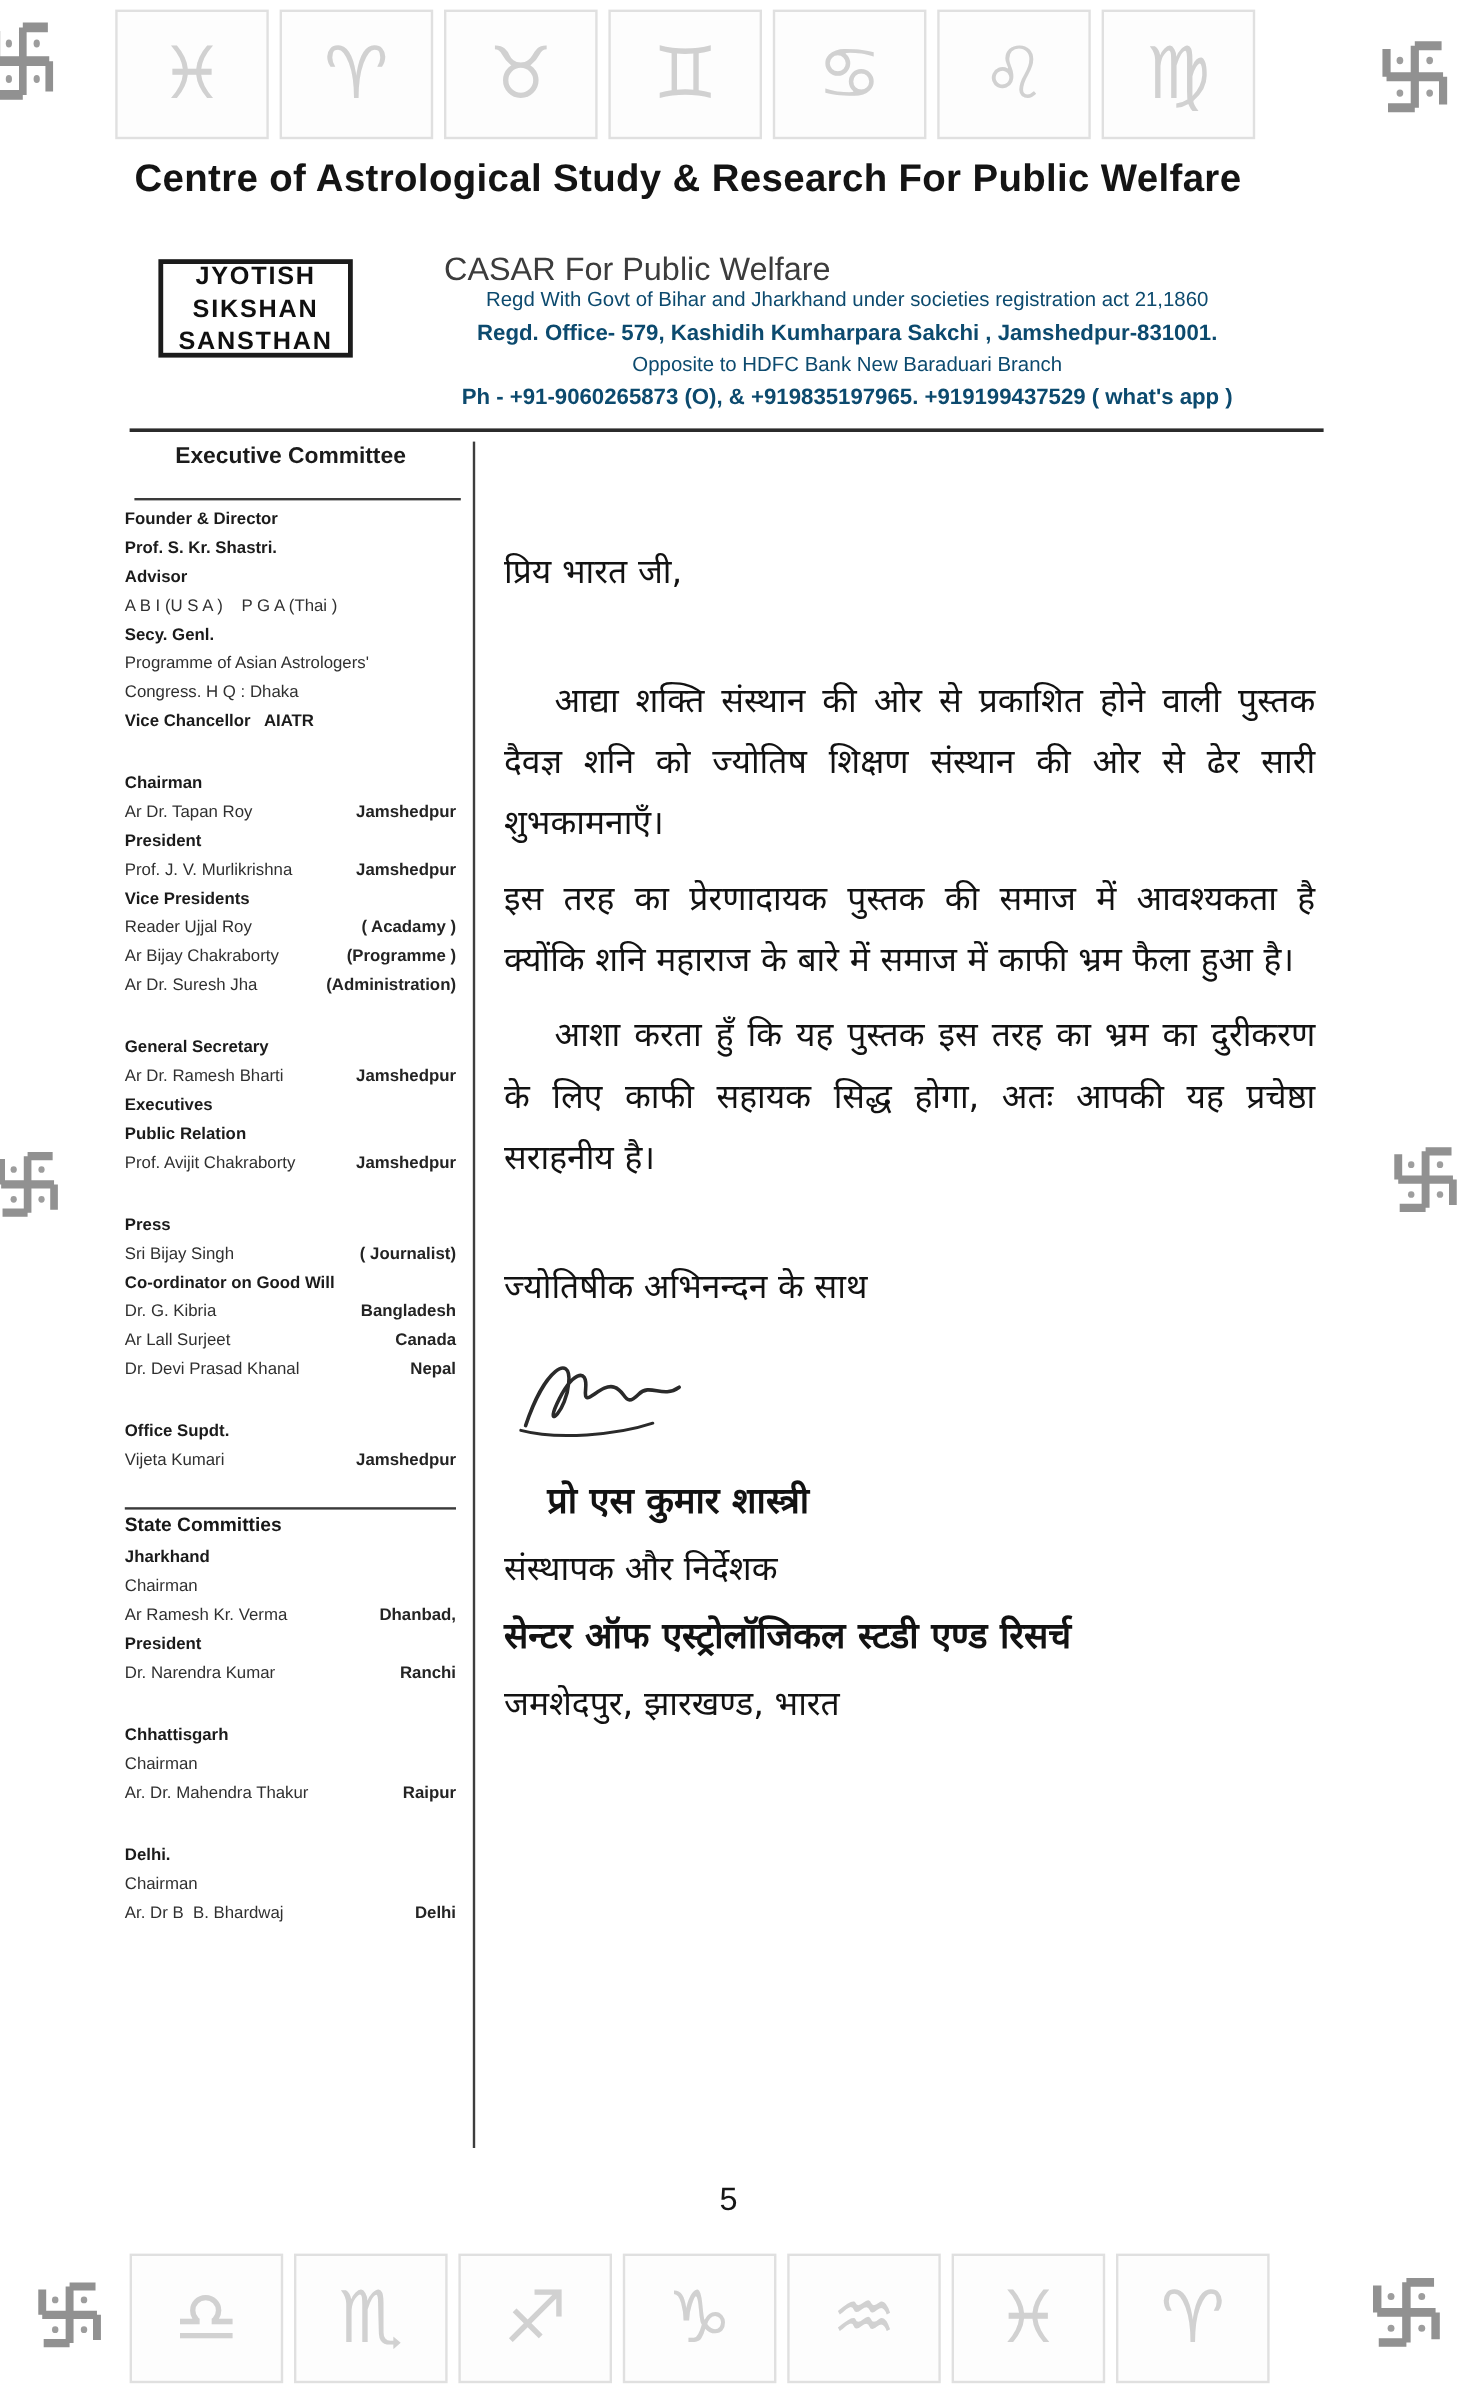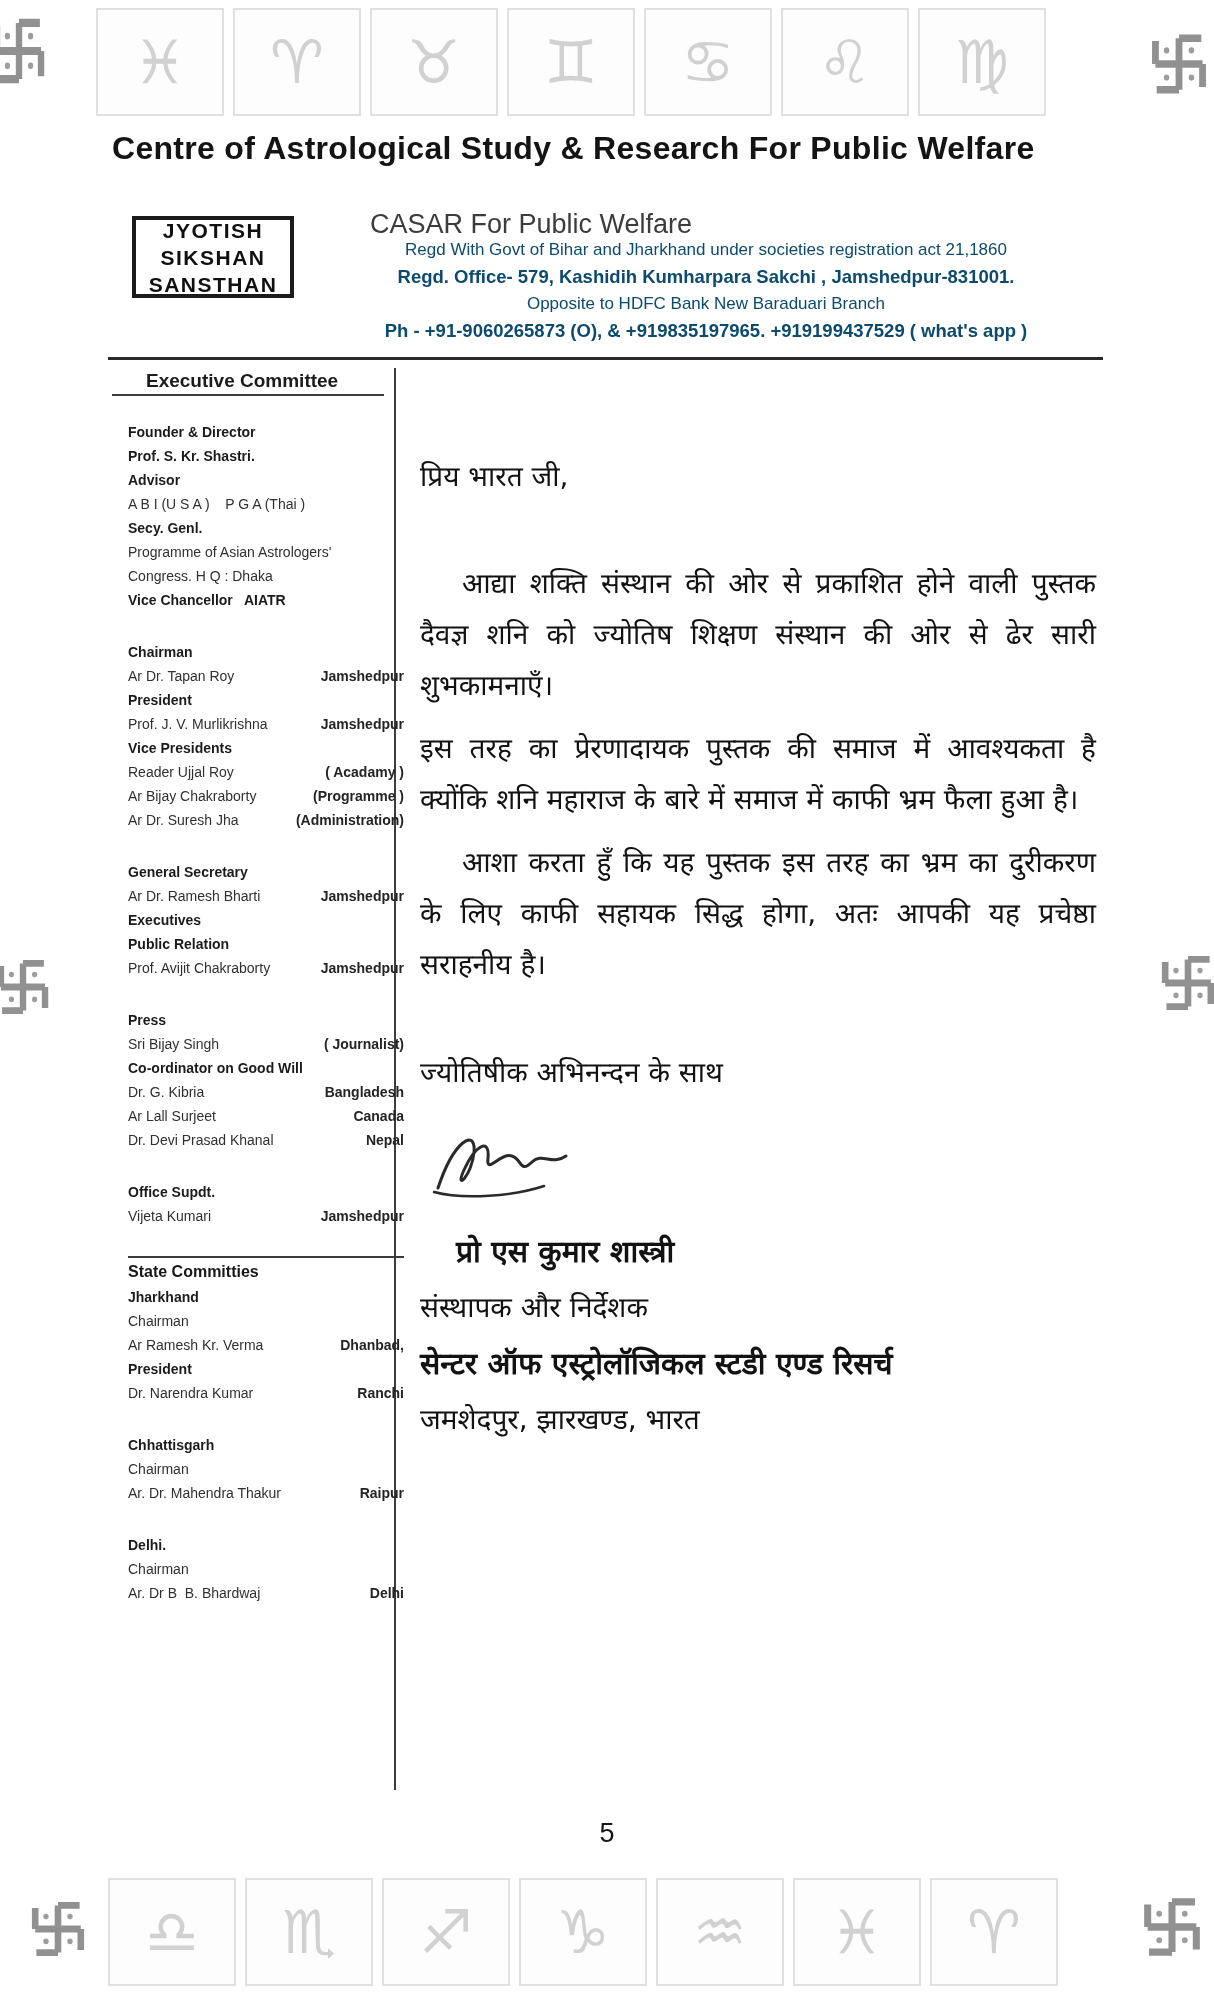--- a/index.html
+++ b/index.html
@@ -42,25 +42,25 @@
   }
   .logo-line { font-size:21px; font-weight:bold; letter-spacing:1.5px; color:#101010; line-height:27px; }
   .reg-block { position:absolute; left:312px; top:236px; width:788px; text-align:center; color:#0c4a6e; }
   .reg-line { font-size:17px; line-height:27px; }
   .reg-line.bold { font-weight:bold; font-size:18.5px; }
   .main-rule { position:absolute; left:108px; top:357px; width:995px; height:3px; background:#2b2b2b; }
 
   
   .sb-title-wrap {
     position:absolute; left:112px; top:370px; width:272px;
-    border-bottom:2px solid #3a3a3a; padding-bottom:2px;
+    border-bottom:2px solid #3a3a3a; padding-bottom:23px;
   }
   .sb-title { font-size:19px; font-weight:bold; color:#1b1b1b; margin-left:34px; }
   .v-divider { position:absolute; left:394px; top:368px; width:2px; height:1422px; background:#3d3d3d; }
-  .sb-groups { position:absolute; left:128px; top:420px; width:276px; }
+  .sb-groups { position:absolute; left:104px; top:420px; width:276px; }
   .sb-group { margin-bottom:28px; }
   .sb-heading {
     border-top:2px solid #3a3a3a; padding-top:5px; margin:2px 0 4px;
     font-size:16px; font-weight:bold; color:#181818;
   }
   .sb-row { display:flex; justify-content:space-between; font-size:14px; line-height:24px; color:#303030; }
   .sb-row.bold { font-weight:bold; color:#1b1b1b; }
   .sb-l { white-space:pre-wrap; }
   .sb-r { font-weight:bold; color:#242424; padding-left:8px; white-space:nowrap; }
 

